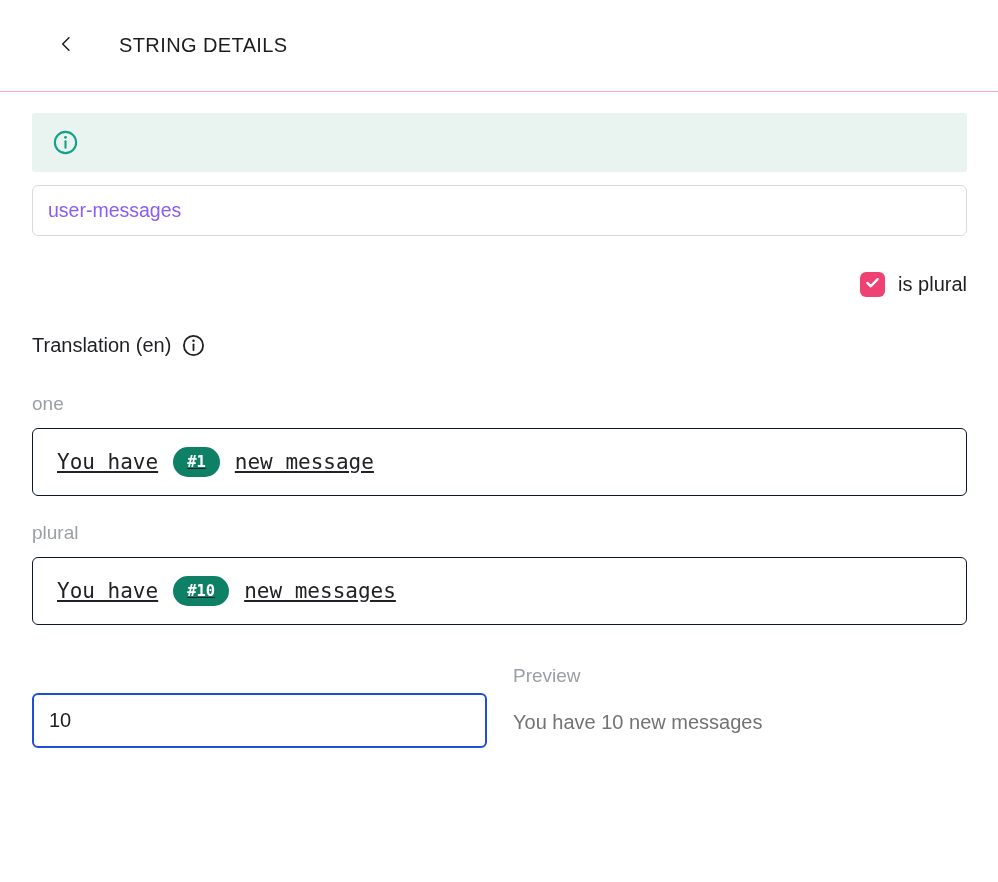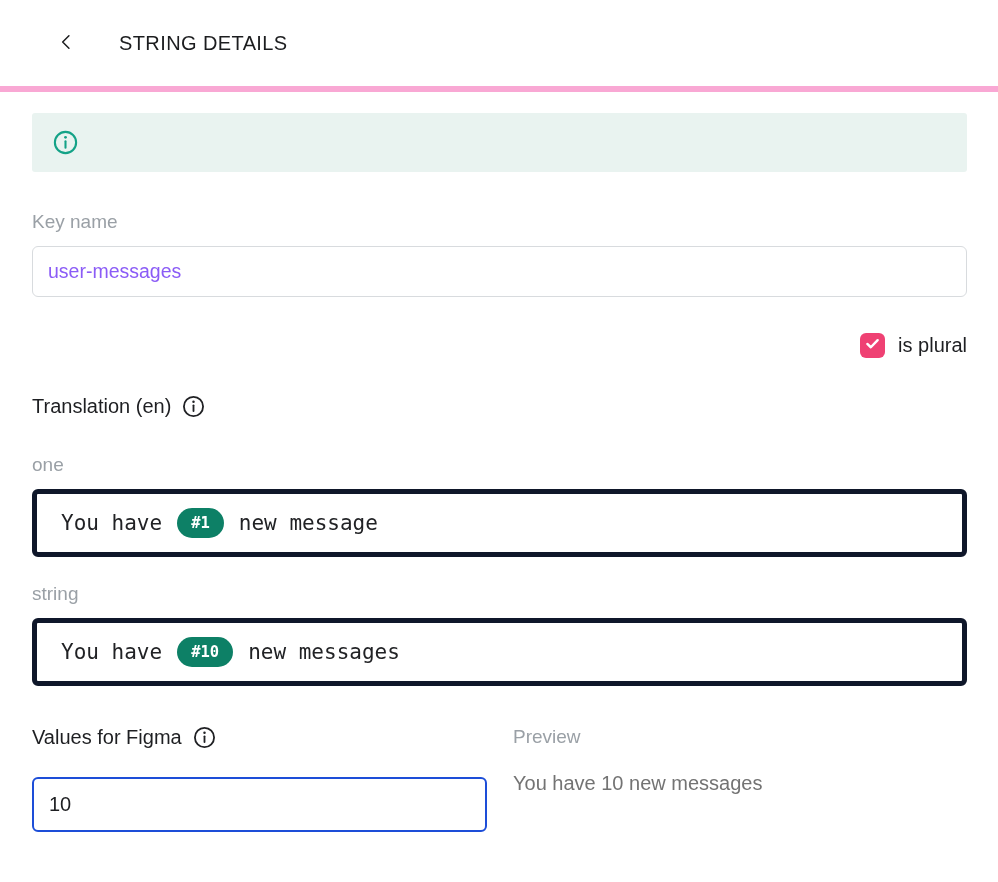--- a/index.html
+++ b/index.html
@@ -4,21 +4,21 @@
 <style>
   * { margin: 0; padding: 0; box-sizing: border-box; }
   html, body { width: 998px; height: 882px; background: #ffffff; overflow: hidden; }
   body { font-family: "Liberation Sans", "DejaVu Sans", sans-serif; color: #1e1f22; }
 
   
   .header {
     height: 92px;
     display: flex;
     align-items: center;
-    border-bottom: 6px solid #f9a8d4;
+    border-bottom: 1px solid #f9a8d4;
     padding-left: 52px;
   }
   .back-btn {
     width: 28px; height: 28px;
     display: flex; align-items: center; justify-content: center;
     background: transparent; border: none; cursor: pointer;
   }
   .back-btn svg { width: 20px; height: 20px; }
   .header-title {
     margin-left: 39px;
@@ -104,30 +104,31 @@
   .translation-header { margin-top: 37px; }
 
   .plural-form-label { margin-top: 36px; }
   .plural-form-label.second { margin-top: 26px; }
 
   
   .string-box {
     margin-top: 13px;
     width: 935px;
     height: 68px;
-    border: 5px solid #0f172a;
+    border: 1px solid #0f172a;
     border-radius: 6px;
     display: flex;
     align-items: center;
     padding: 0 20px 0 24px;
     font-family: "DejaVu Sans Mono", "Liberation Mono", monospace;
     font-size: 21px;
     color: #212225;
     cursor: text;
     background: #fff;
+    text-decoration: underline;
   }
   .token-pill {
     display: inline-flex;
     align-items: center;
     justify-content: center;
     background: #0d8066;
     color: #ffffff;
     border-radius: 999px;
     font-family: "DejaVu Sans Mono", "Liberation Mono", monospace;
     font-size: 15.5px;
@@ -184,21 +185,20 @@
   <div class="banner">
     <span class="banner-icon">
       <svg viewBox="0 0 24 24" fill="none">
         <circle cx="12" cy="12" r="10.2" stroke="currentColor" stroke-width="2"></circle>
         <line x1="12" y1="10.8" x2="12" y2="17" stroke="currentColor" stroke-width="2" stroke-linecap="round"></line>
         <circle cx="12" cy="7" r="1.35" fill="currentColor"></circle>
       </svg>
     </span>
   </div>
 
-  <div class="field-label" style="margin-top:39px;">Key name</div>
   <input class="text-input" type="text" value="user-messages" style="">
 
   <div class="checkbox-row">
     <div class="checkbox">
       <span>
         <svg viewBox="0 0 16 16" fill="none">
           <polyline points="2.5,8.5 6.2,12 13.5,4.5" stroke="#ffffff" stroke-width="2.6" stroke-linecap="round" stroke-linejoin="round"></polyline>
         </svg>
       </span>
     </div>
@@ -216,39 +216,29 @@
     </span>
   </div>
 
   <div class="field-label plural-form-label">one</div>
   <div class="string-box">
     <span>You have</span>
     <span class="token-pill">#1</span>
     <span>new message</span>
   </div>
 
-  <div class="field-label plural-form-label second">string</div>
+  <div class="field-label plural-form-label second">plural</div>
   <div class="string-box">
     <span>You have</span>
     <span class="token-pill">#10</span>
     <span>new messages</span>
   </div>
 
   <div class="bottom-row">
     <div class="bottom-left">
-      <div class="section-label">
-        <span>Values for Figma</span>
-        <span class="info-icon">
-          <svg viewBox="0 0 24 24" fill="none">
-            <circle cx="12" cy="12" r="10" stroke="currentColor" stroke-width="1.9"></circle>
-            <line x1="12" y1="10.8" x2="12" y2="16.8" stroke="currentColor" stroke-width="1.9" stroke-linecap="round"></line>
-            <circle cx="12" cy="7" r="1.3" fill="currentColor"></circle>
-          </svg>
-        </span>
-      </div>
       <input class="values-input" type="text" value="10" style="">
     </div>
 
     <div class="bottom-right">
       <div class="preview-label">Preview</div>
       <div class="preview-value">You have 10 new messages</div>
     </div>
   </div>
 
 </div>

